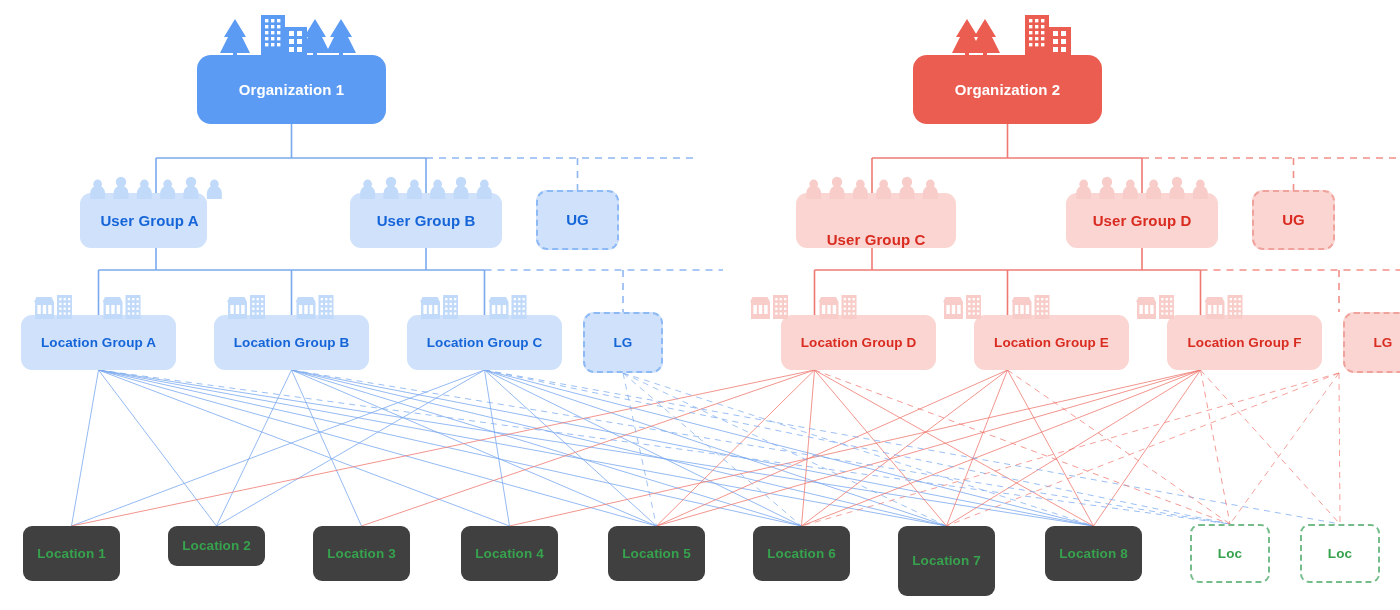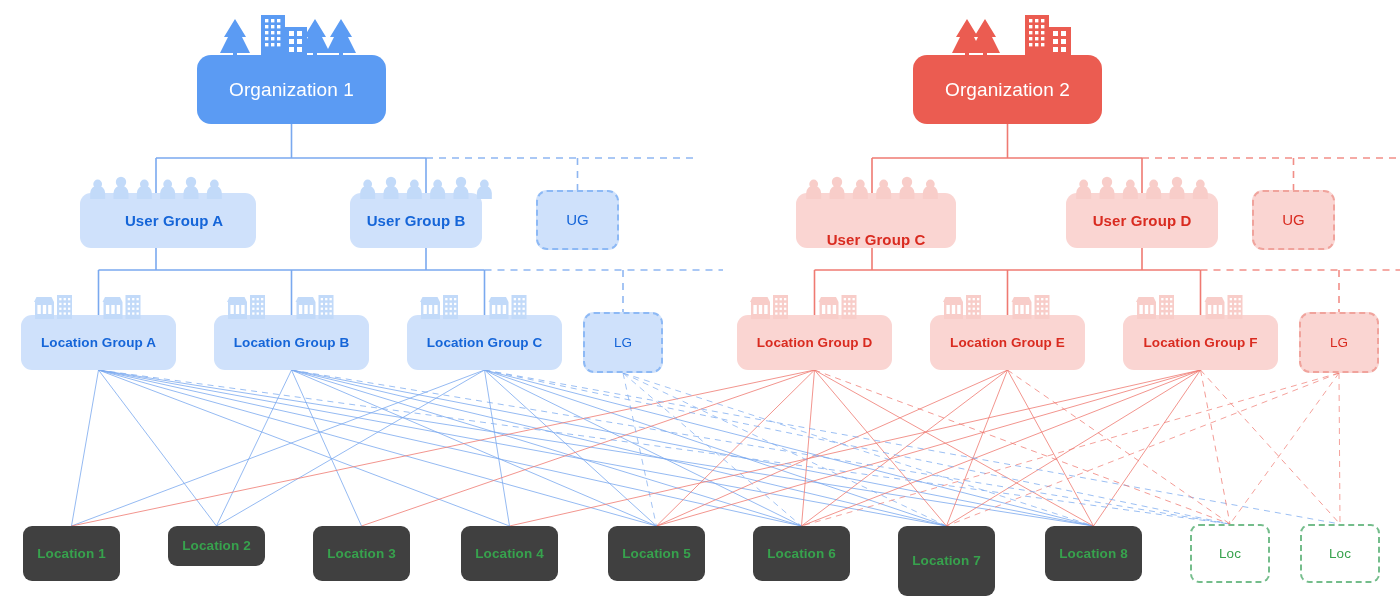--- a/index.html
+++ b/index.html
@@ -5,39 +5,39 @@
   html,body{margin:0;padding:0;background:#ffffff;}
   body{width:1400px;height:610px;font-family:"Liberation Sans",sans-serif;overflow:hidden;}
   #stage{position:relative;width:1400px;height:610px;background:#fff;}
   #wires{position:absolute;left:0;top:0;width:1400px;height:610px;pointer-events:none;}
 
   .node{position:absolute;box-sizing:border-box;display:flex;align-items:center;
         justify-content:center;text-align:center;border-radius:10px;font-weight:700;
         letter-spacing:.1px;line-height:1.15;}
 
   
-  .org{border-radius:14px;color:#fff;font-size:19px;font-weight:400;}
+  .org{border-radius:14px;color:#fff;font-size:15px;font-weight:700;}
   .org.blue{background:#5b9bf3;}
   .org.red{background:#eb5c51;}
 
   
   .ug{font-size:15px;border-radius:11px;}
   .ug.blue{background:#cfe1fb;color:#1565d8;}
   .ug.red{background:#fad5d2;color:#d92b20;}
 
   
   .lg{font-size:13.5px;border-radius:11px;}
   .lg.blue{background:#cfe1fb;color:#1565d8;}
-  .lg.red{background:#fad5d2;color:#d92b20;}
+  .lg.red{background:#fad5d2;color:#d92b20;margin-left:44px;}
 
   
   .loc{font-size:13.5px;border-radius:9px;background:#404040;color:#37a24d;}
 
   
-  .ghost{background:transparent;border-width:2px;border-style:dashed;font-weight:400;}
+  .ghost{background:transparent;border-width:2px;border-style:dashed;font-weight:700;}
   .ghost.blue{border-color:#8db9f5;color:#1565d8;}
   .ghost.red{border-color:#f0a39c;color:#d92b20;}
   .ghost.green{border-color:#74bd8b;color:#37a24d;}
 
   .deco{position:absolute;pointer-events:none;}
 </style>
 </head>
 <body>
 
 <div id="stage">
@@ -186,38 +186,38 @@
             <rect x="62" y="32" width="3.4" height="3.4" fill="#fff"></rect>
             <rect x="68" y="32" width="3.4" height="3.4" fill="#fff"></rect>
             <rect x="80" y="20" width="5" height="5" fill="#fff"></rect>
             <rect x="88" y="20" width="5" height="5" fill="#fff"></rect>
             <rect x="80" y="28" width="5" height="5" fill="#fff"></rect>
             <rect x="88" y="28" width="5" height="5" fill="#fff"></rect>
             <rect x="80" y="36" width="5" height="5" fill="#fff"></rect>
             <rect x="88" y="36" width="5" height="5" fill="#fff"></rect>
           </g>
         </svg></div>
-      <div class="node ug blue" style="left: 80px; top: 193px; width: 176px; height: 55px; padding-left: 12px;">
+      <div class="node ug blue" style="left: 80px; top: 193px; width: 127px; height: 55px; padding-left: 12px;">
         <span>User Group A</span>
       </div>
       <div class="deco" style="left: 86px; top: 173px; width: 140px; height: 26px;"><svg width="140" height="26" viewBox="0 0 140 26">
           <circle cx="11.666666666666666" cy="11" r="4.4" fill="#c2daf9"></circle>
         <path d="M4.166666666666666 26 v-6 a7.5 7.5 0 0 1 15 0 v6 Z" fill="#c2daf9"></path>
           <circle cx="35" cy="9" r="5.2" fill="#c2daf9"></circle>
         <path d="M27.5 26 v-6 a7.5 7.5 0 0 1 15 0 v6 Z" fill="#c2daf9"></path>
           <circle cx="58.33333333333333" cy="11" r="4.4" fill="#c2daf9"></circle>
         <path d="M50.83333333333333 26 v-6 a7.5 7.5 0 0 1 15 0 v6 Z" fill="#c2daf9"></path>
           <circle cx="81.66666666666666" cy="11" r="4.4" fill="#c2daf9"></circle>
         <path d="M74.16666666666666 26 v-6 a7.5 7.5 0 0 1 15 0 v6 Z" fill="#c2daf9"></path>
           <circle cx="105" cy="9" r="5.2" fill="#c2daf9"></circle>
         <path d="M97.5 26 v-6 a7.5 7.5 0 0 1 15 0 v6 Z" fill="#c2daf9"></path>
           <circle cx="128.33333333333331" cy="11" r="4.4" fill="#c2daf9"></circle>
         <path d="M120.83333333333331 26 v-6 a7.5 7.5 0 0 1 15 0 v6 Z" fill="#c2daf9"></path>
         </svg></div>
-      <div class="node ug blue" style="left: 350px; top: 193px; width: 132px; height: 55px;">
+      <div class="node ug blue" style="left: 350px; top: 193px; width: 152px; height: 55px;">
         <span>User Group B</span>
       </div>
       <div class="deco" style="left: 356px; top: 173px; width: 140px; height: 26px;"><svg width="140" height="26" viewBox="0 0 140 26">
           <circle cx="11.666666666666666" cy="11" r="4.4" fill="#c2daf9"></circle>
         <path d="M4.166666666666666 26 v-6 a7.5 7.5 0 0 1 15 0 v6 Z" fill="#c2daf9"></path>
           <circle cx="35" cy="9" r="5.2" fill="#c2daf9"></circle>
         <path d="M27.5 26 v-6 a7.5 7.5 0 0 1 15 0 v6 Z" fill="#c2daf9"></path>
           <circle cx="58.33333333333333" cy="11" r="4.4" fill="#c2daf9"></circle>
         <path d="M50.83333333333333 26 v-6 a7.5 7.5 0 0 1 15 0 v6 Z" fill="#c2daf9"></path>
           <circle cx="81.66666666666666" cy="11" r="4.4" fill="#c2daf9"></circle>

